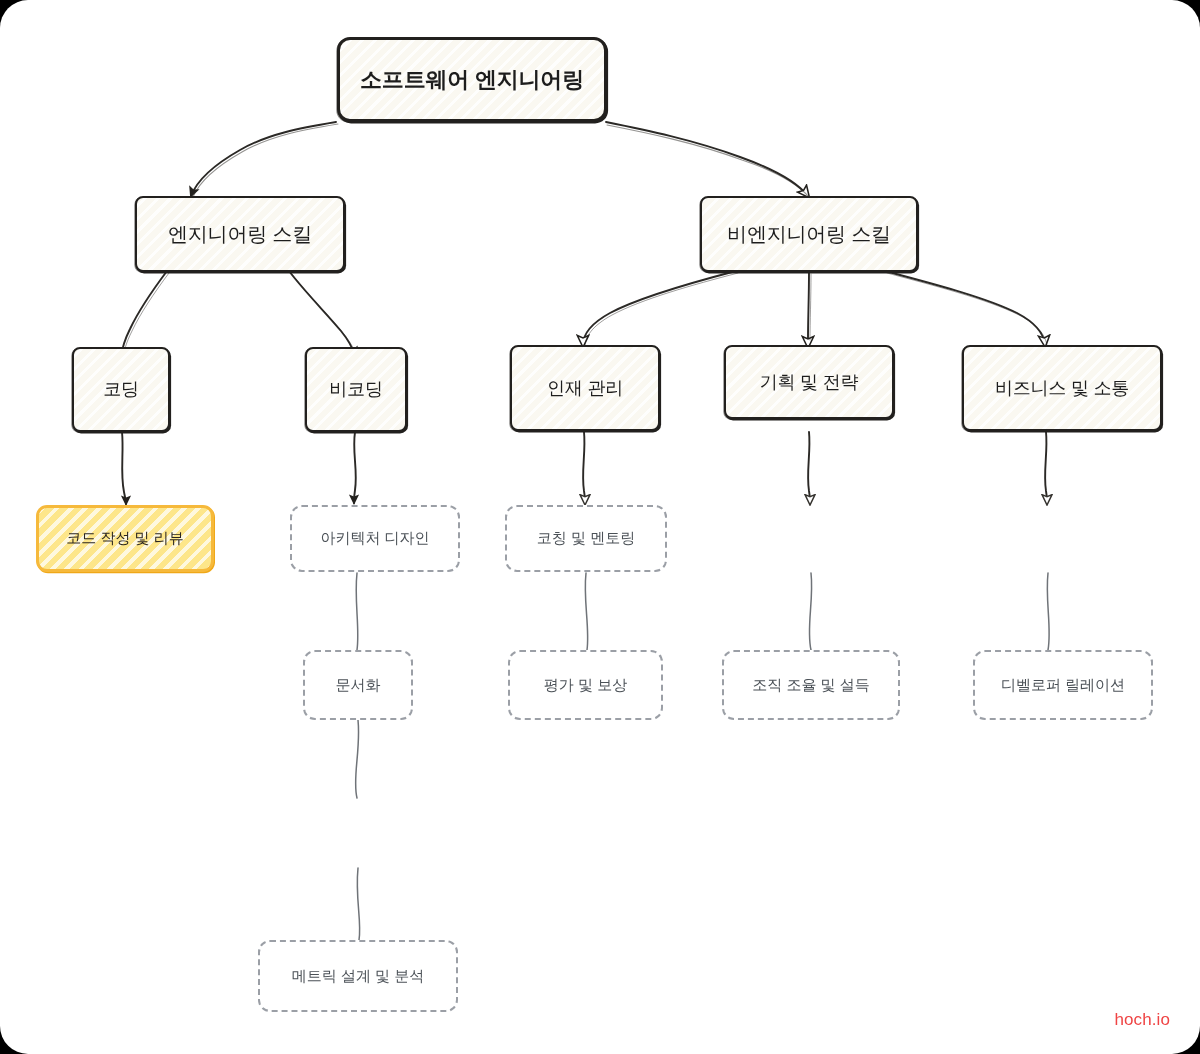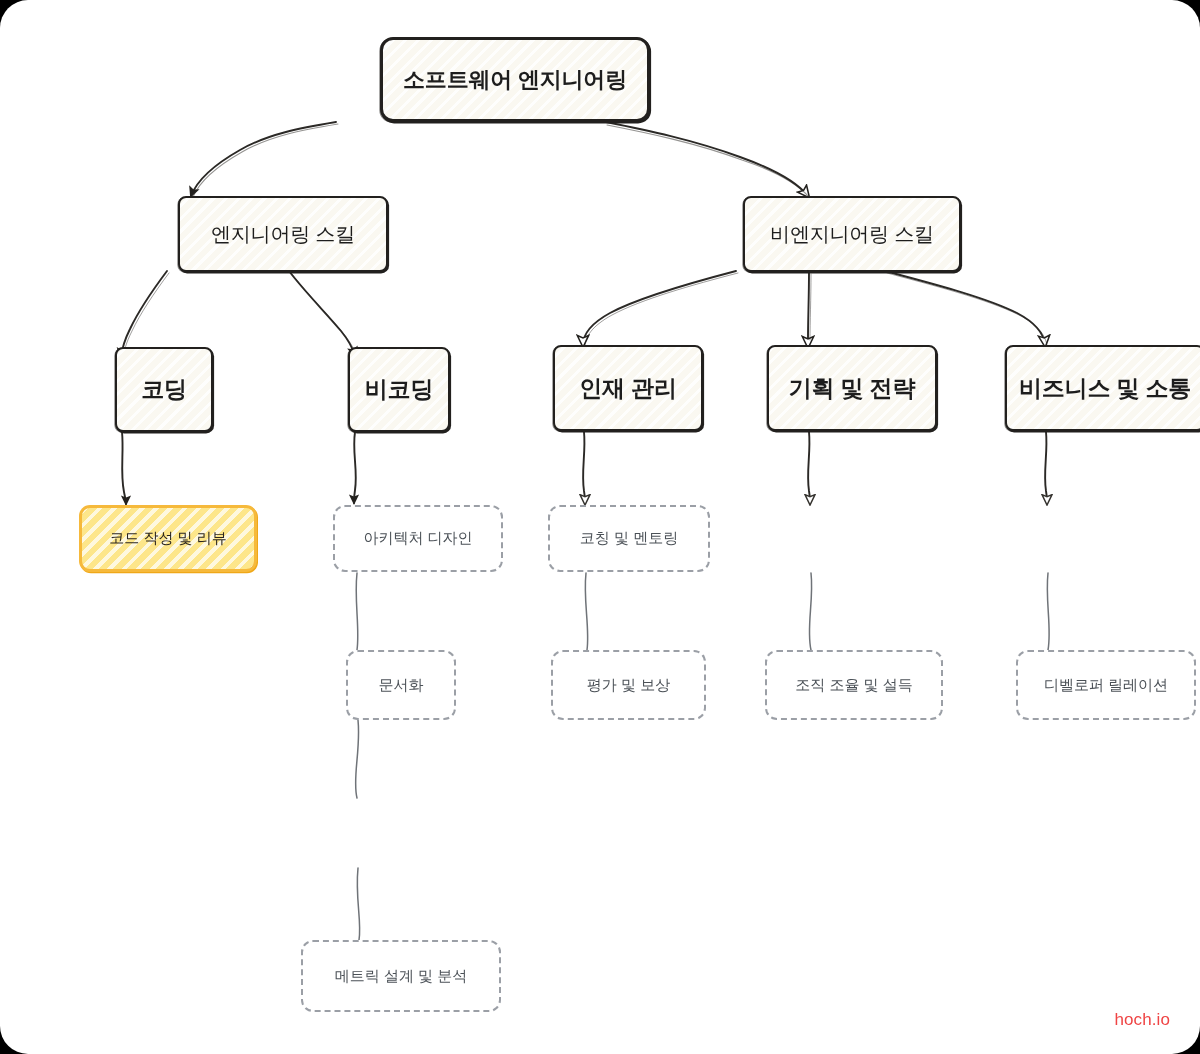--- a/index.html
+++ b/index.html
@@ -28,21 +28,20 @@
   }
   .node {
     position: absolute;
     box-sizing: border-box;
     display: flex;
     align-items: center;
     justify-content: center;
     text-align: right;
     color: #1d1d1d;
     line-height: 1.25;
-    margin-left: 43px;
   }
   .node .label {
     position: relative;
     z-index: 2;
     padding: 0 6px;
     white-space: nowrap;
   }
   
   .node.solid {
     background-color: #faf8f1;
@@ -63,22 +62,22 @@
     font-size: 22px;
     font-weight: 700;
     letter-spacing: -0.2px;
   }
   .node.branch {
     font-size: 20px;
     font-weight: 400;
     letter-spacing: -0.2px;
   }
   .node.category {
-    font-size: 23px;
-    font-weight: 700;
+    font-size: 18px;
+    font-weight: 400;
     letter-spacing: -0.2px;
   }
   
   .node.highlight {
     background-color: #fde68a;
     background-image: repeating-linear-gradient(
       -45deg,
       rgba(255,255,255,0.72) 0px,
       rgba(255,255,255,0.72) 4px,
       rgba(253,230,138,0) 4px,
@@ -194,21 +193,21 @@
 
   <div class="node solid category" style="left:72px; top:347px; width:98px; height:85px;">
     <span class="label">코딩</span>
   </div>
   <div class="node solid category" style="left:305px; top:347px; width:102px; height:85px;">
     <span class="label">비코딩</span>
   </div>
   <div class="node solid category" style="left:510px; top:345px; width:150px; height:86px;">
     <span class="label">인재 관리</span>
   </div>
-  <div class="node solid category" style="left:724px; top:345px; width:170px; height:86px;">
+  <div class="node solid category" style="left:724px; top:345px; width:170px; height:74px;">
     <span class="label">기획 및 전략</span>
   </div>
   <div class="node solid category" style="left:962px; top:345px; width:200px; height:86px;">
     <span class="label">비즈니스 및 소통</span>
   </div>
 
   <div class="node highlight" style="left:36px; top:505px; width:178px; height:67px;">
     <span class="label">코드 작성 및 리뷰</span>
   </div>
 

